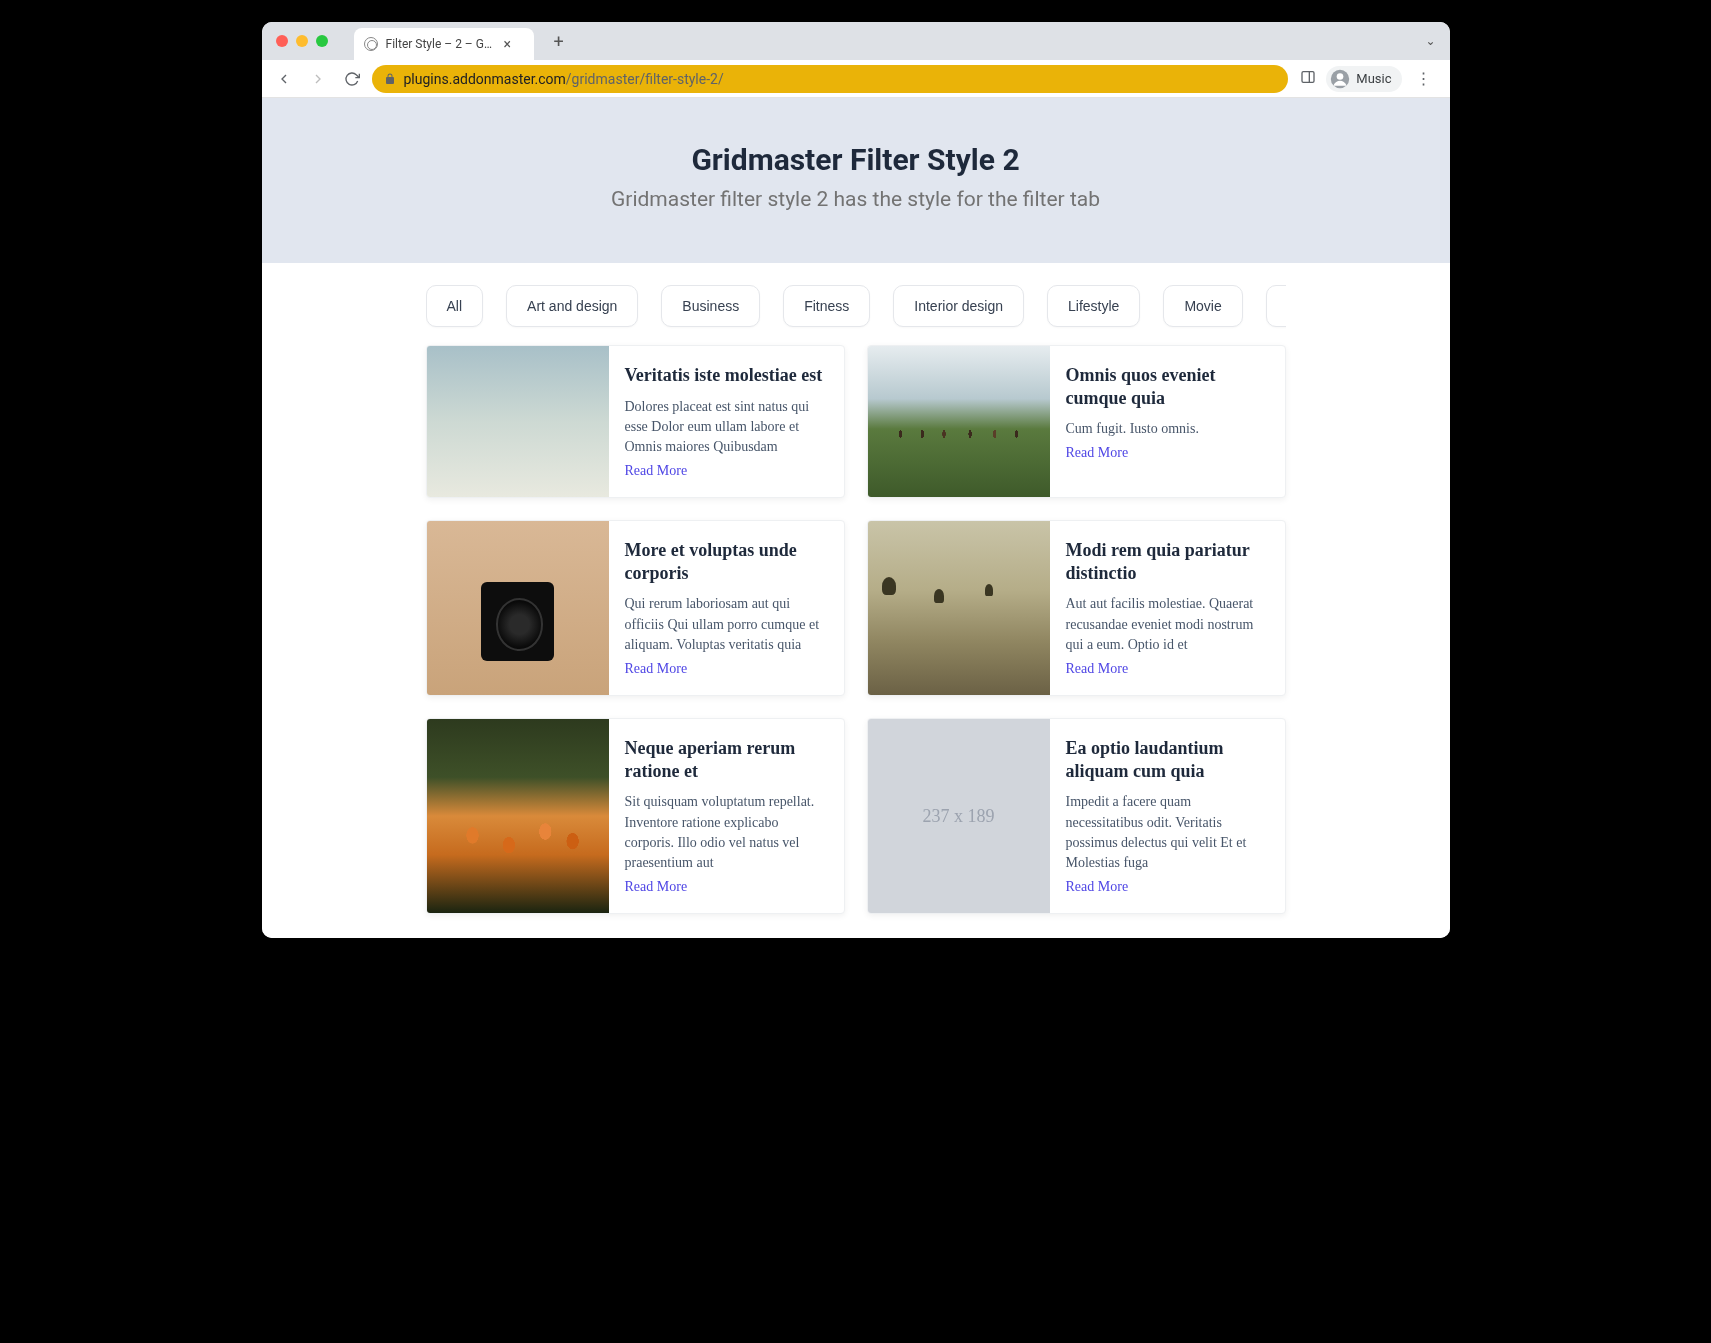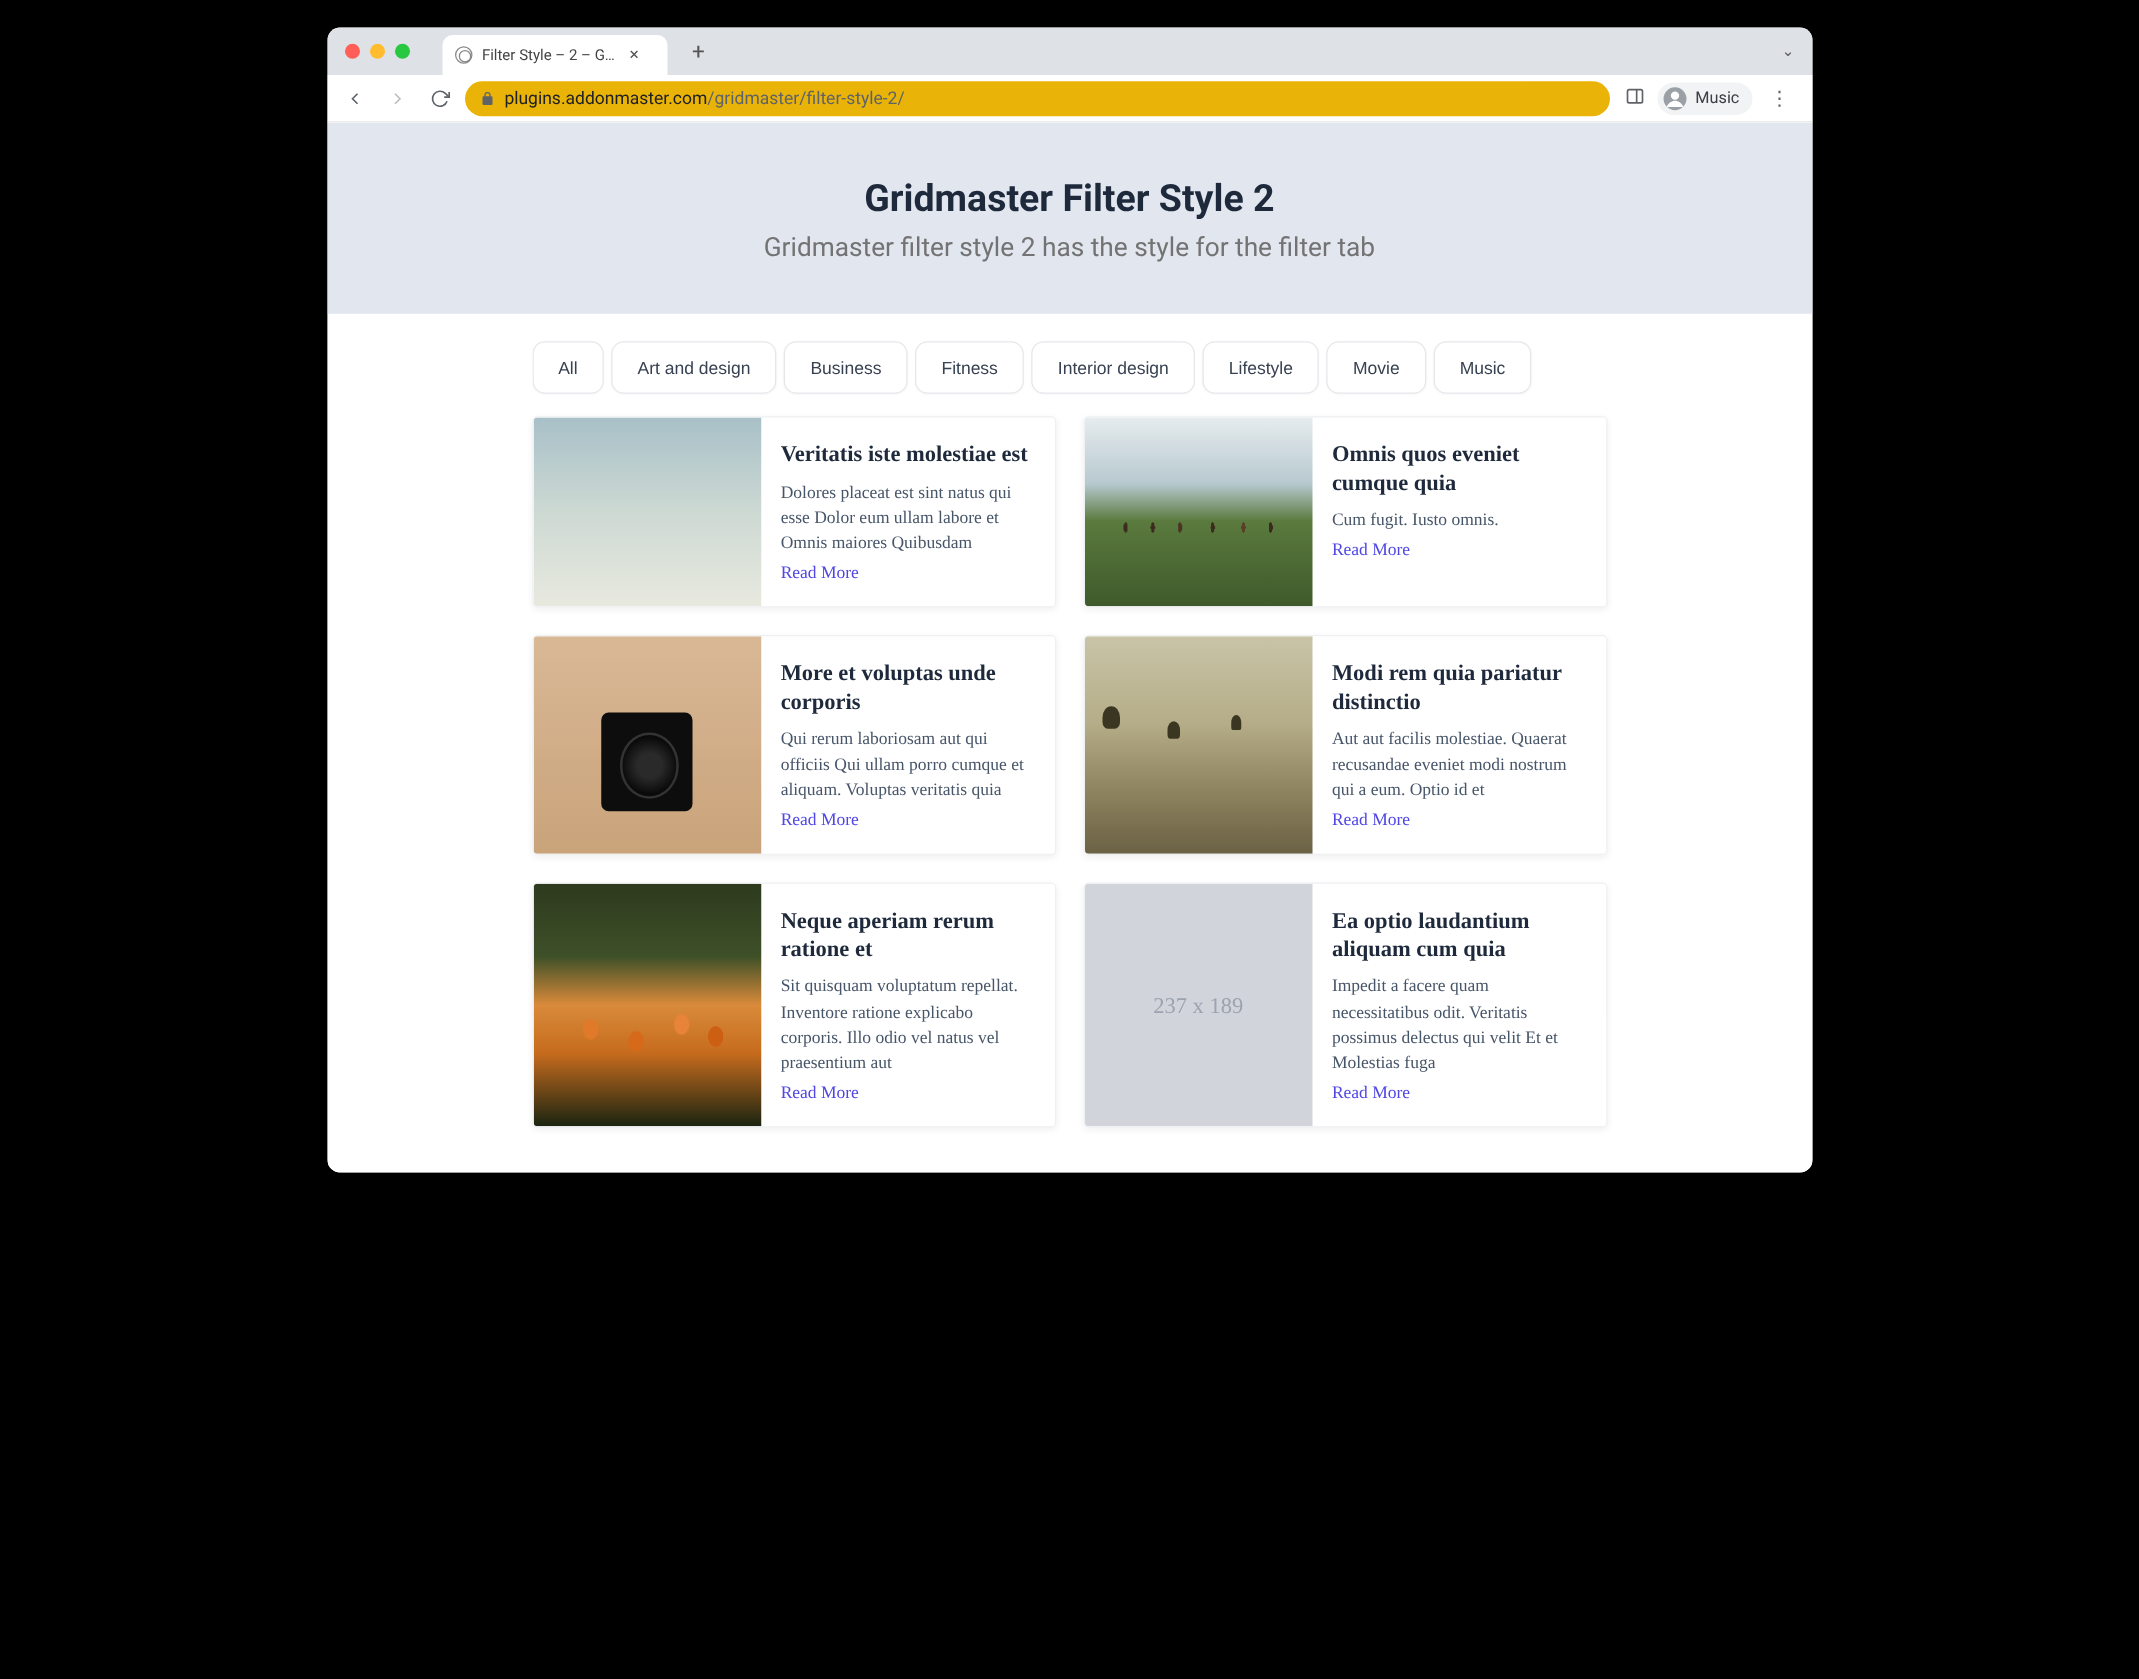--- a/index.html
+++ b/index.html
@@ -33,28 +33,28 @@
 .url-host { color: #202124; }
 .url-path { color: #5f6368; }
 .right-icons { display: flex; align-items: center; gap: 10px; padding: 0 6px; }
 .panel-icon svg { width: 16px; height: 16px; }
 .guest-chip { display: flex; align-items: center; gap: 6px; background: #f1f3f4; border-radius: 14px; padding: 3px 10px 3px 4px; font-size: 13px; color: #3c4043; }
 .guest-avatar { width: 20px; height: 20px; fill: #5f6368; }
 .kebab { color: #5f6368; font-size: 16px; cursor: pointer; padding: 0 4px; }
 
 
 .viewport { flex: 1; overflow: auto; background: #fff; }
-.hero { background: #e1e6ef; padding: 44px 20px 40px; text-align: center; }
+.hero { background: #e1e6ef; padding: 44px 20px 52px; text-align: center; }
 .hero h1 { font-size: 30px; font-weight: 700; color: #1e293b; margin-bottom: 10px; }
 .hero p { font-size: 21px; color: #737373; }
 
 .container { max-width: 900px; margin: 0 auto; padding: 0 20px; }
 
 .filters-wrap { overflow-x: hidden; padding: 22px 0 18px; }
-.filters { display: flex; gap: 6px; }
+.filters { display: flex; gap: 23px; }
 .filter-btn { background: #fff; border: 1px solid #e5e7eb; border-radius: 10px; padding: 12px 20px; font-size: 14px; color: #374151; cursor: pointer; white-space: nowrap; box-shadow: 0 1px 2px rgba(0,0,0,0.03); }
 
 .grid { display: grid; grid-template-columns: 1fr 1fr; gap: 22px; padding-bottom: 30px; font-family: Liberation Serif, serif; }
 .card { background: #fff; border: 1px solid #eef0f2; border-radius: 4px; box-shadow: 0 2px 6px rgba(0,0,0,0.06); display: flex; overflow: hidden; }
 .card-img { width: 182px; min-height: 140px; background-size: cover; background-position: center; flex-shrink: 0; }
 .card-body { padding: 18px 16px; flex: 1; display: flex; flex-direction: column; }
 .card-title { font-size: 18px; font-weight: 600; color: #1e293b; margin-bottom: 10px; line-height: 1.25; }
 .card-excerpt { font-size: 14px; color: #475569; line-height: 1.45; margin-bottom: 6px; }
 .card-link { font-size: 14px; color: #4f46e5; text-decoration: none; cursor: pointer; }
 

